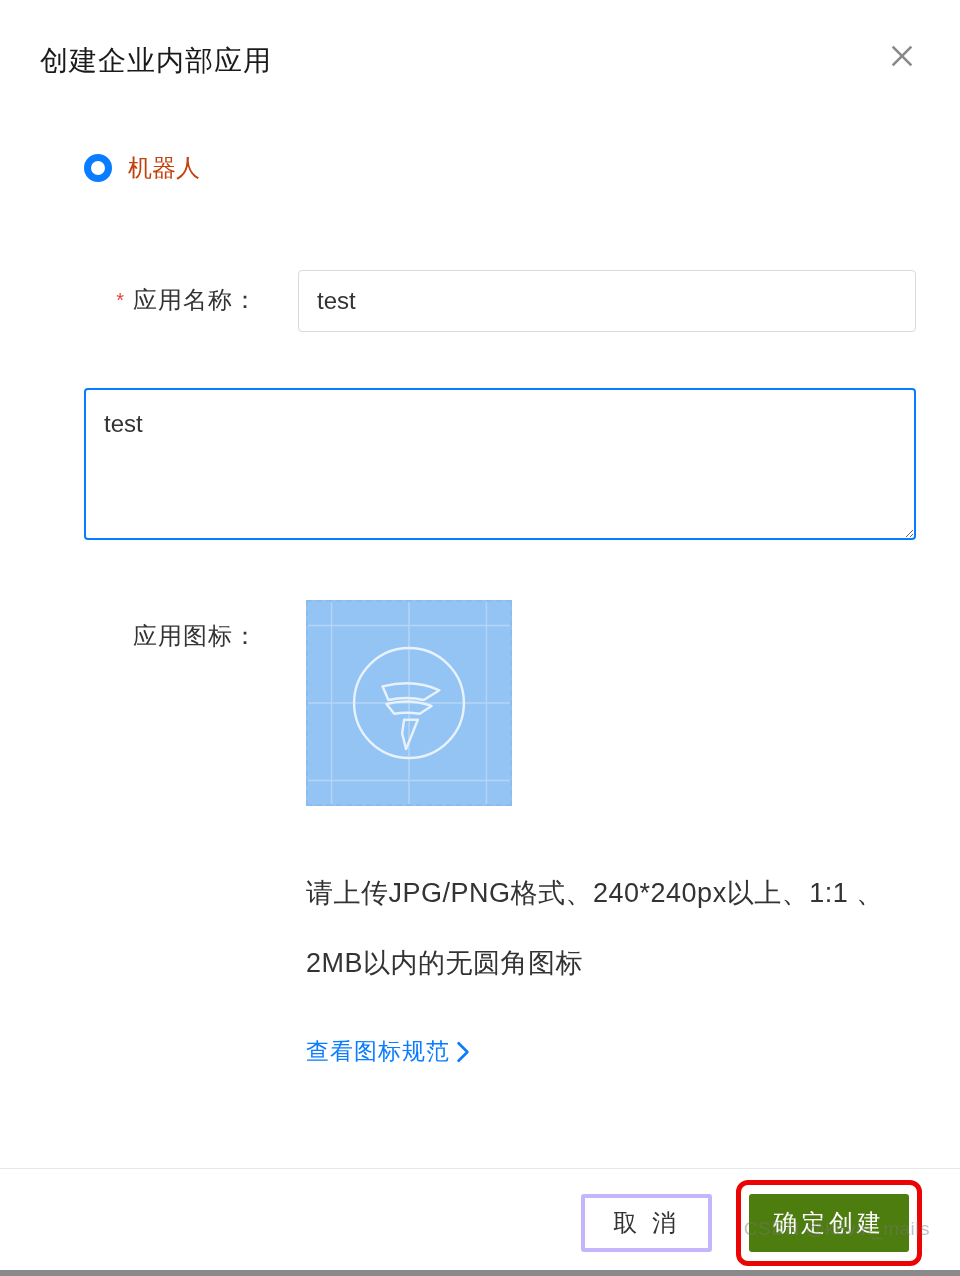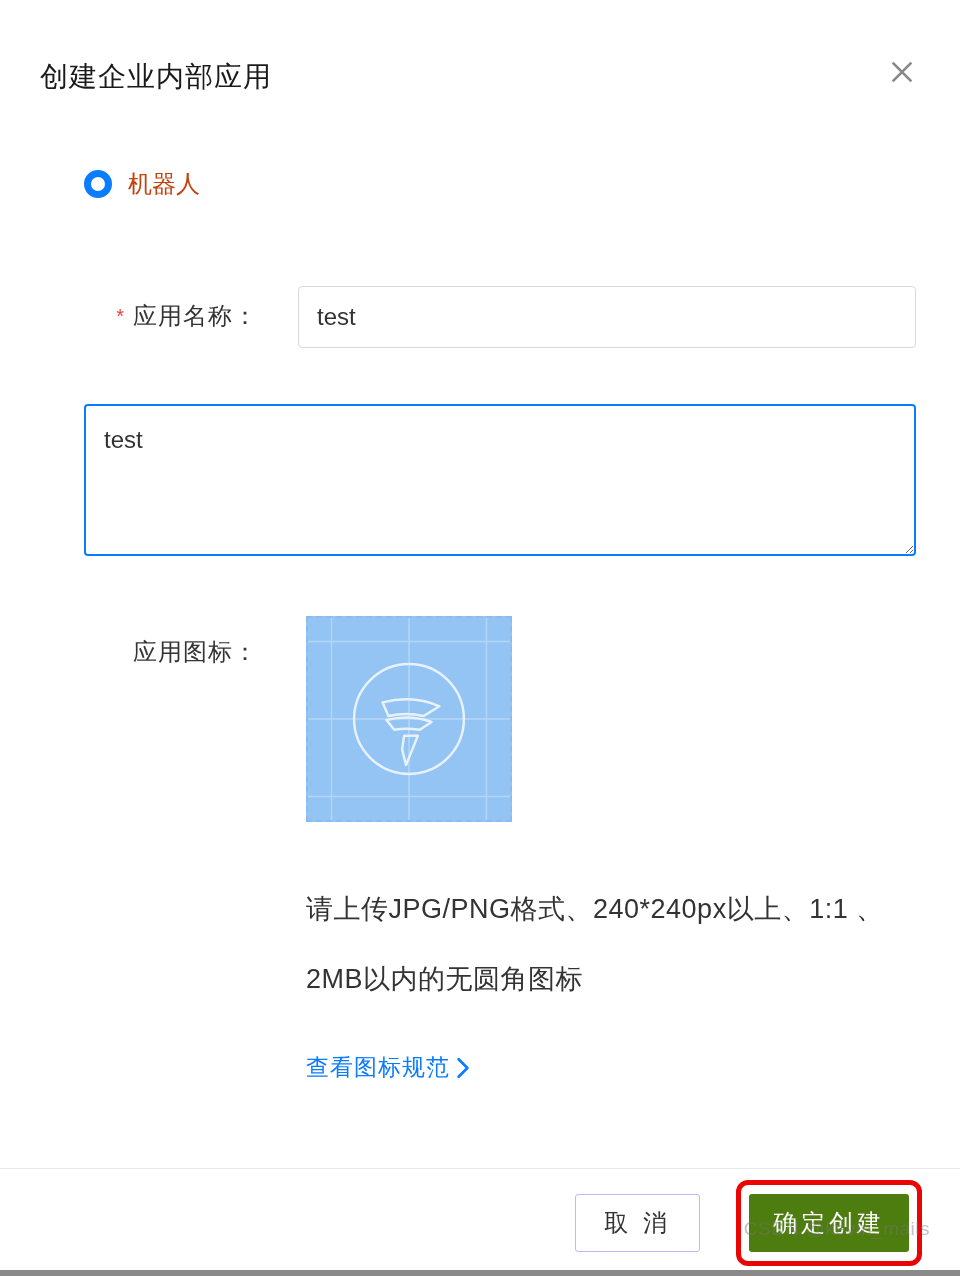--- a/index.html
+++ b/index.html
@@ -15,21 +15,20 @@
       width: 100%;
       height: 100%;
       display: flex;
       flex-direction: column;
     }
     .header {
       display: flex;
       align-items: flex-start;
       justify-content: space-between;
       padding: 42px 40px 0 40px;
-      margin-top: 16px;
     }
     .header h1 {
       font-size: 28px;
       font-weight: 500;
       color: #1a1a1a;
       letter-spacing: 1px;
     }
     .close-btn {
       color: #888;
       cursor: pointer;
@@ -162,23 +161,23 @@
       font-size: 24px;
       border-radius: 3px;
       cursor: pointer;
       display: inline-flex;
       align-items: center;
       justify-content: center;
       letter-spacing: 4px;
     }
     .btn-cancel {
       background: #fff;
-      border: 1px solid #c4b5fd;
-      color: #333;
-      margin-right: 36px;
+      border: 4px solid #c4b5fd;
+      color: #333;
+      margin-right: 24px;
     }
     .btn-primary-wrap {
       border: 5px solid #ea0404;
       border-radius: 12px;
       padding: 9px 8px;
     }
     .btn-primary {
       background: #4d7c0f;
       border: none;
       color: #fff;

